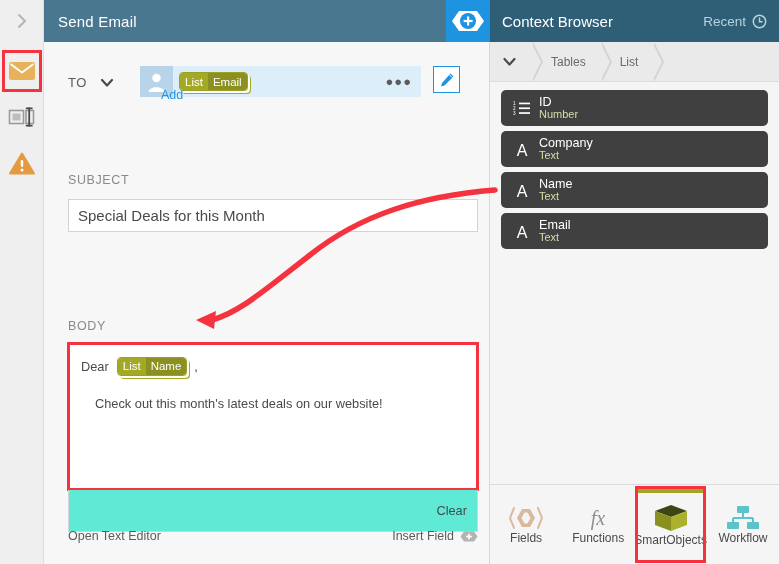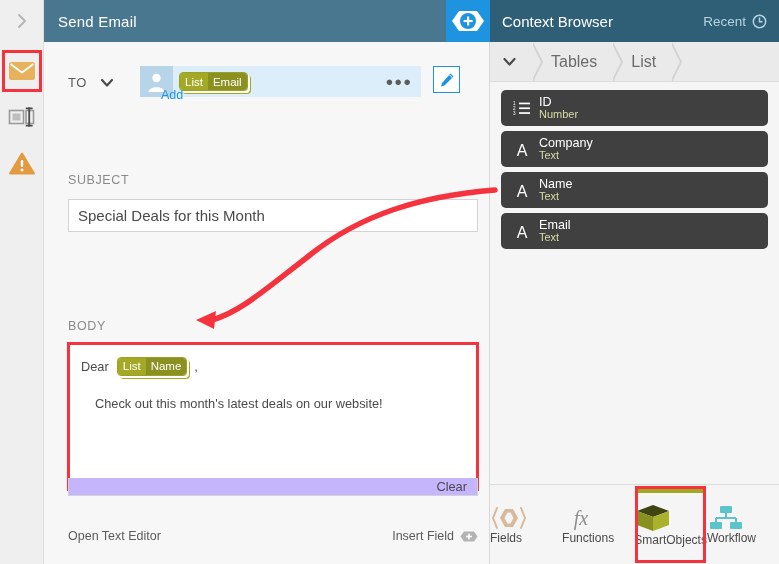--- a/index.html
+++ b/index.html
@@ -116,22 +116,22 @@
     border: 3px solid #f5333f; pointer-events: none;
   }
   .body-line1 {
     display: flex; align-items: center; font-size: 12.8px; color: #4a4a4a;
     height: 20px;
   }
   .body-line2 {
     margin-top: 20px; font-size: 12.8px; color: #4a4a4a; margin-left: 14px;
   }
   .clear-bar {
-    position: absolute; left: 24px; top: 436px; width: 410px; height: 18px;
-    background: #c4b5fd; border: 1px solid #d3d3d3; border-top: none;
+    position: absolute; left: 24px; top: 448px; width: 410px; height: 42px;
+    background: #5eead4; border: 1px solid #d3d3d3; border-top: none;
     display: flex; align-items: center; justify-content: flex-end;
     padding-right: 10px; font-size: 12.8px; color: #4a4a4a;
   }
   .footer-row {
     position: absolute; left: 24px; top: 487px; width: 410px;
     display: flex; align-items: center; justify-content: space-between;
     font-size: 12.5px; color: #5b5b5b;
   }
   .insert-field { display: flex; align-items: center; gap: 6px; }
 
@@ -146,21 +146,21 @@
     font-size: 15px;
   }
   .cb-title { flex: 1; }
   .cb-recent { display: flex; align-items: center; gap: 6px; font-size: 13.5px; color: #b5d3e0; }
   .crumbs {
     height: 40px; background: #eaeaea; display: flex; align-items: stretch;
     border-bottom: 1px solid #dcdcdc;
   }
   .crumb {
     display: flex; align-items: center; position: relative;
-    padding: 0 14px 0 20px; font-size: 16px; color: #6b6b6b;
+    padding: 0 14px 0 20px; font-size: 12px; color: #6b6b6b;
     background: #eaeaea;
   }
   .crumb:first-child { padding-left: 12px; }
   .crumb::after {
     content: ""; position: absolute; right: -10px; top: 0;
     width: 0; height: 0; z-index: 2;
     border-top: 20px solid transparent; border-bottom: 20px solid transparent;
     border-left: 10px solid #eaeaea;
   }
   .crumb::before {
@@ -183,21 +183,21 @@
   .fi-name { font-size: 12.6px; }
   .fi-type { font-size: 11px; color: #d9dca6; }
 
   .cb-toolbar {
     position: absolute; left: 0; bottom: 0; width: 289px; height: 80px;
     background: #f5f5f5; border-top: 1px solid #dcdcdc;
     display: flex;
   }
   .tb-item {
     flex: 1; display: flex; flex-direction: column;
-    align-items: flex-start; justify-content: center; gap: 0;
+    align-items: center; justify-content: center; gap: 0;
     font-size: 12px; color: #4a4a4a; position: relative;
   }
   .tb-item.sel::after {
     content: ""; position: absolute; left: 1px; top: 1px; right: 1px; bottom: 1px;
     border: 3px solid #f5333f; pointer-events: none;
   }
   .tb-item.sel .tb-top {
     position: absolute; left: 4px; right: 4px; top: 4px; height: 4px;
     background: #a2a824;
   }

